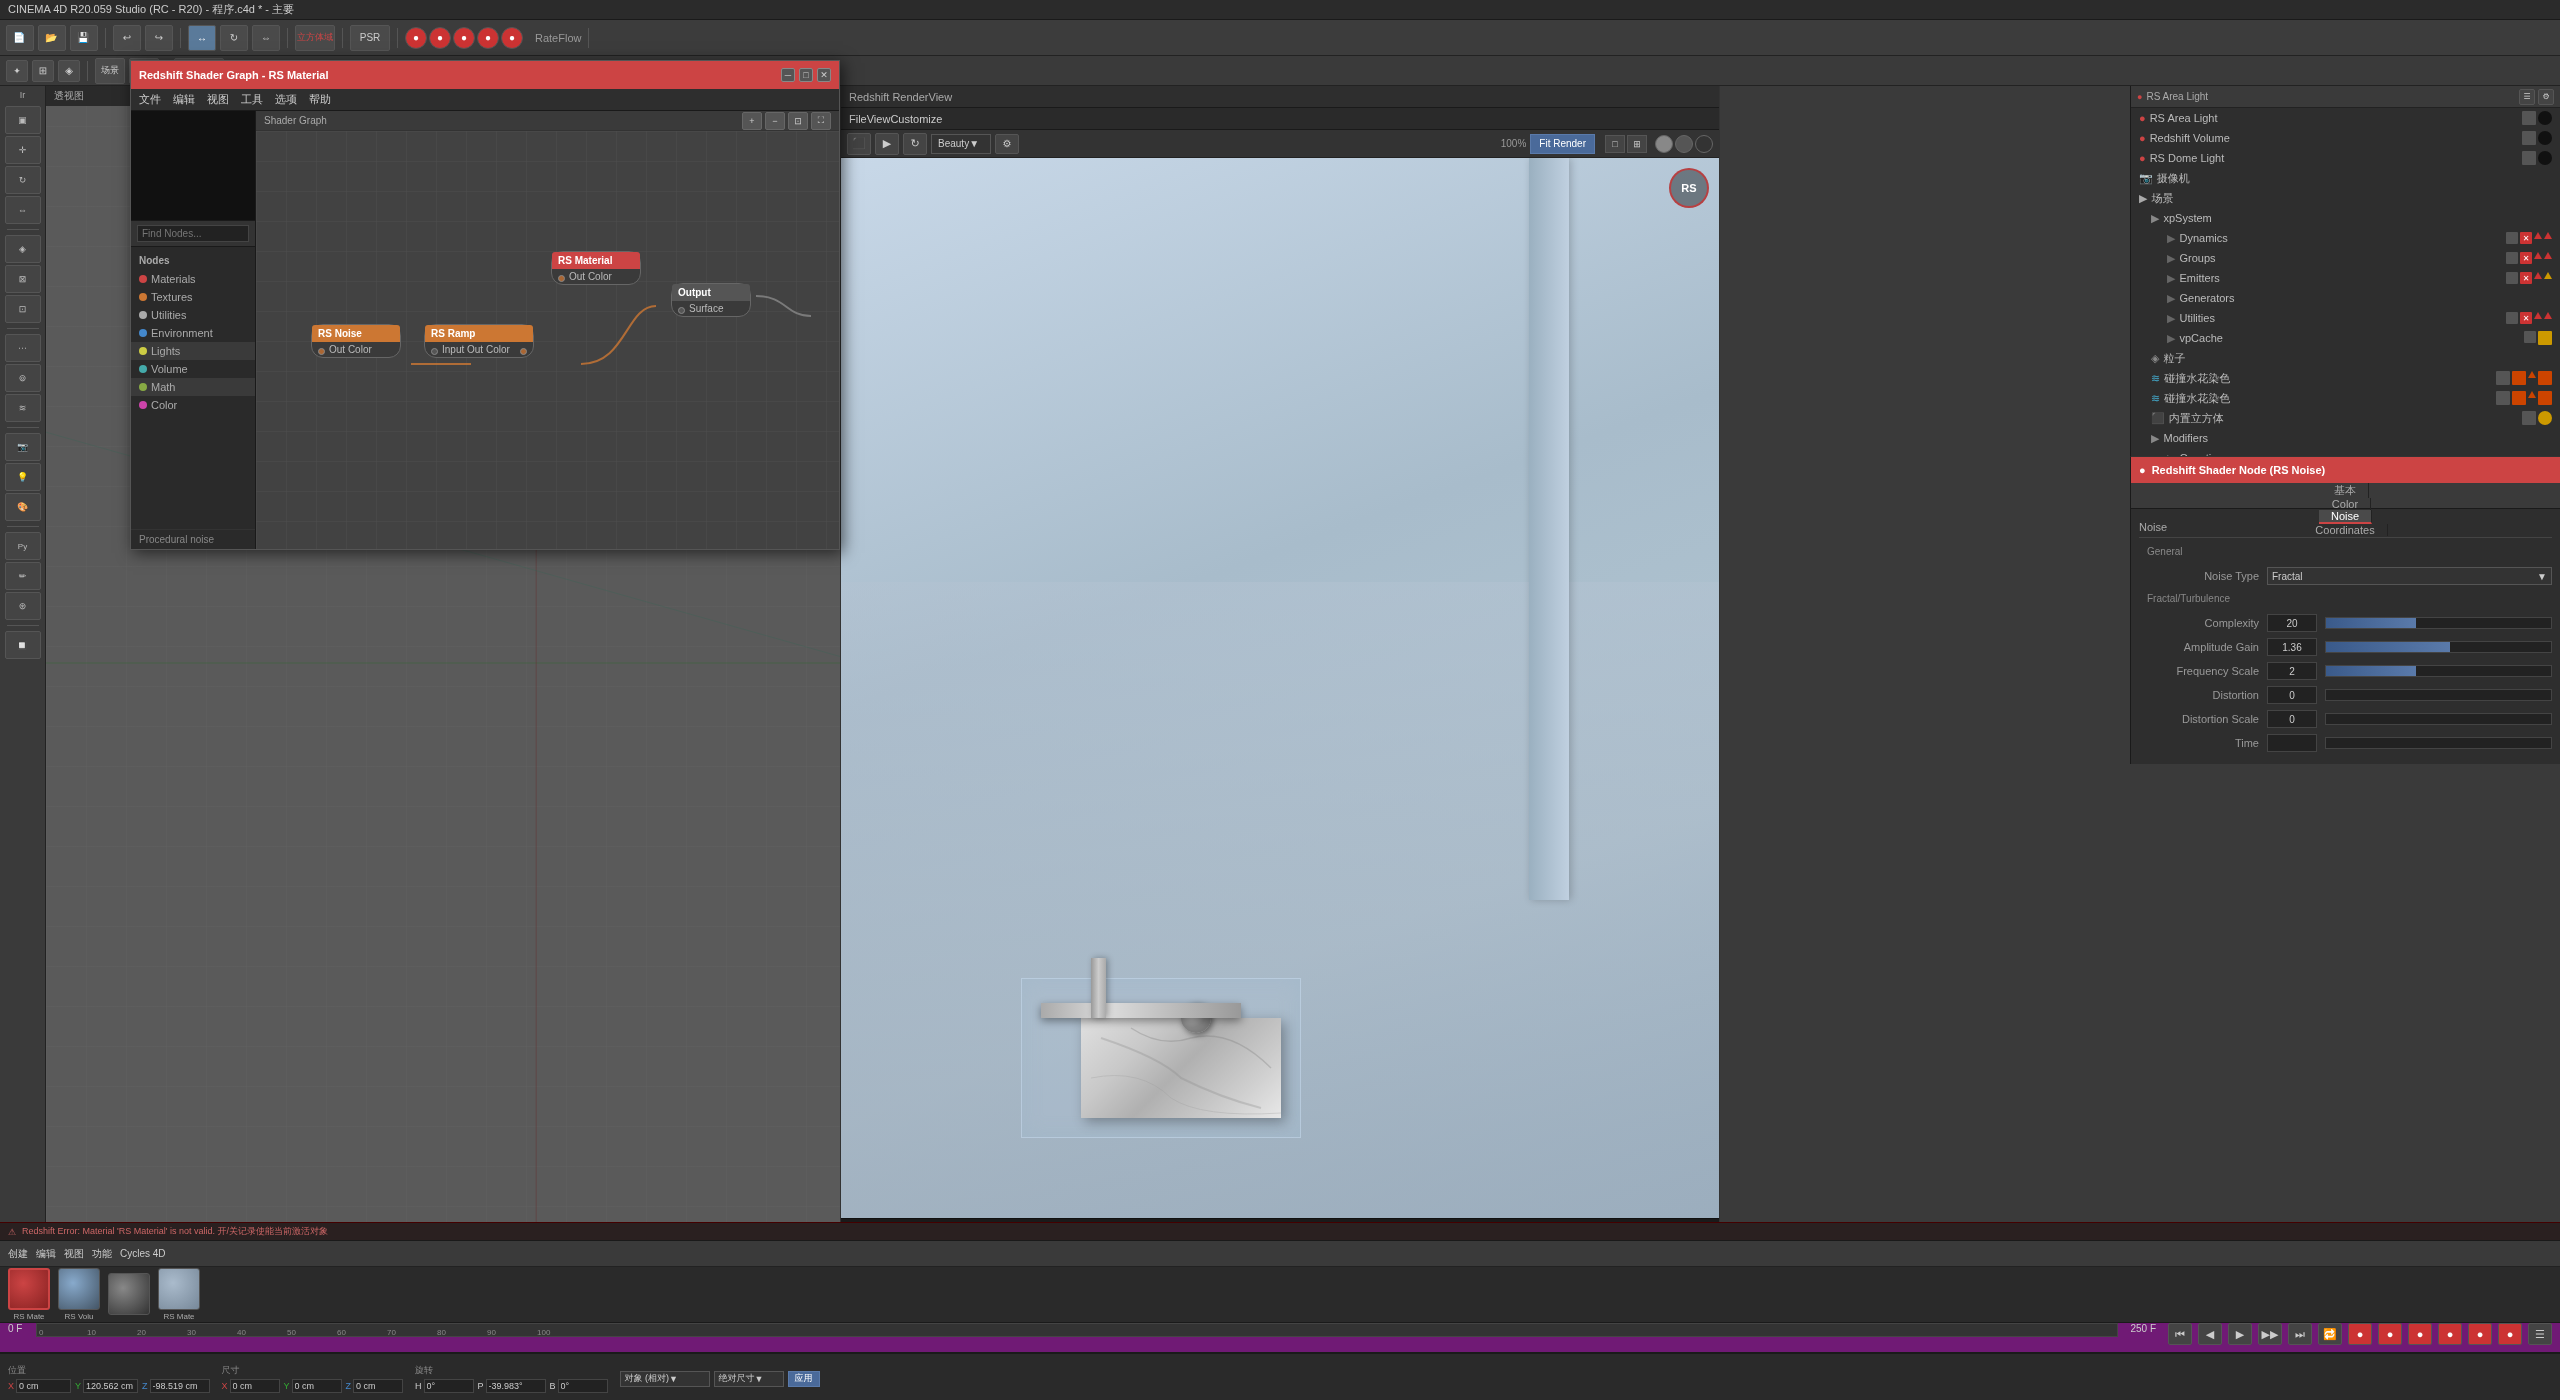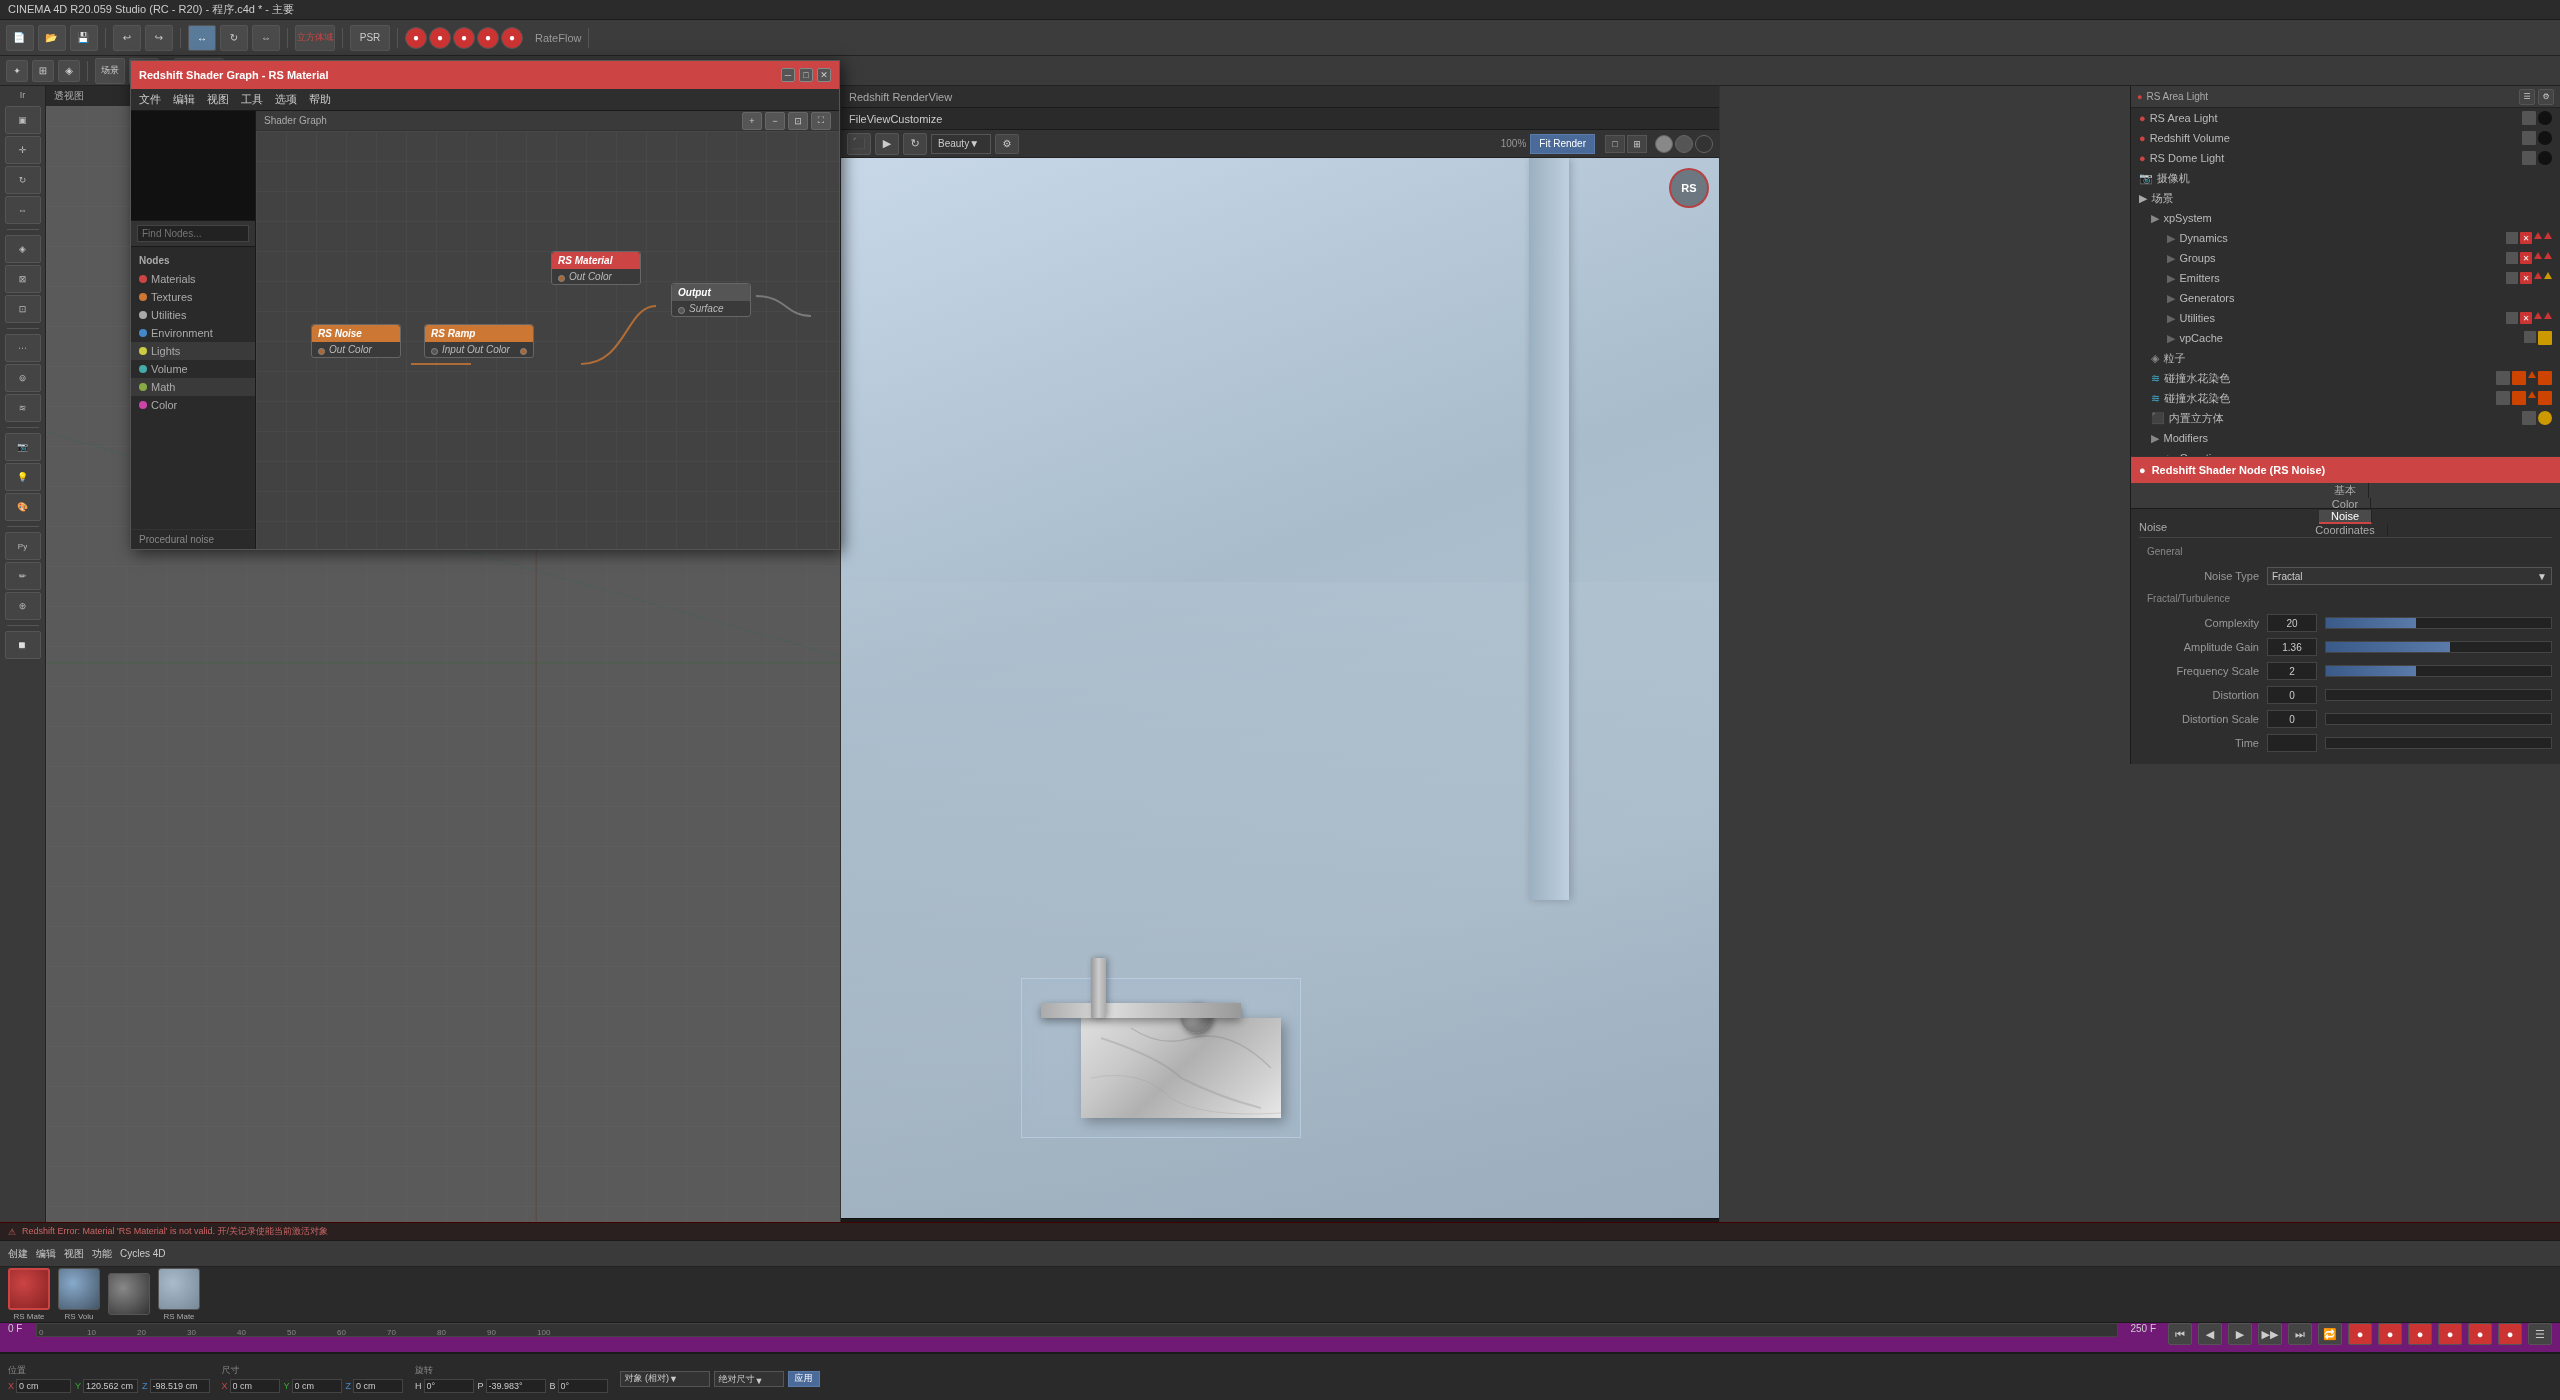--- a/index.html
+++ b/index.html
@@ -357,24 +357,23 @@
         linear-gradient(rgba(80,80,80,0.4) 1px, transparent 1px),
         linear-gradient(90deg, rgba(80,80,80,0.4) 1px, transparent 1px);
       background-size: 30px 30px;
       background-color: #424242;
     }
     
     .shader-node {
       position: absolute;
       background: #3a3a3a;
       border: 1px solid #666;
-      border-radius: 3px;
+      border-radius: 12px;
       font-size: 10px;
       min-width: 90px;
-      font-style: italic;
     }
     .shader-node-title {
       padding: 3px 6px;
       border-radius: 3px 3px 0 0;
       font-size: 10px;
       font-weight: bold;
       color: #fff;
     }
     .shader-node-title.red { background: #cc4444; }
     .shader-node-title.orange { background: #cc7733; }
@@ -1150,21 +1149,21 @@
         </div>
       </div>
     </div>
 
     <div style="display:flex;flex-direction:column;gap:4px;">
       <div style="display:flex;align-items:center;gap:4px;">
         <div style="background:#333;border:1px solid #555;height:16px;padding:0 4px;display:flex;align-items:center;font-size:9px;color:#ccc;cursor:pointer;width:90px;">
           <span>对象 (相对)</span>
           <span>▼</span>
         </div>
-        <div style="background:#333;border:1px solid #555;height:16px;padding:0 4px;display:flex;align-items:flex-end;font-size:9px;color:#ccc;cursor:pointer;width:70px;">
+        <div style="background:#333;border:1px solid #555;height:16px;padding:0 4px;display:flex;align-items:center;font-size:9px;color:#ccc;cursor:pointer;width:70px;">
           <span>绝对尺寸</span>
           <span>▼</span>
         </div>
         <div style="background:#4a6a9a;border:1px solid #5a7aaa;height:16px;padding:0 6px;display:flex;align-items:center;font-size:9px;color:#fff;cursor:pointer;">
           <span>应用</span>
         </div>
       </div>
     </div>
   </div>
 </div>

